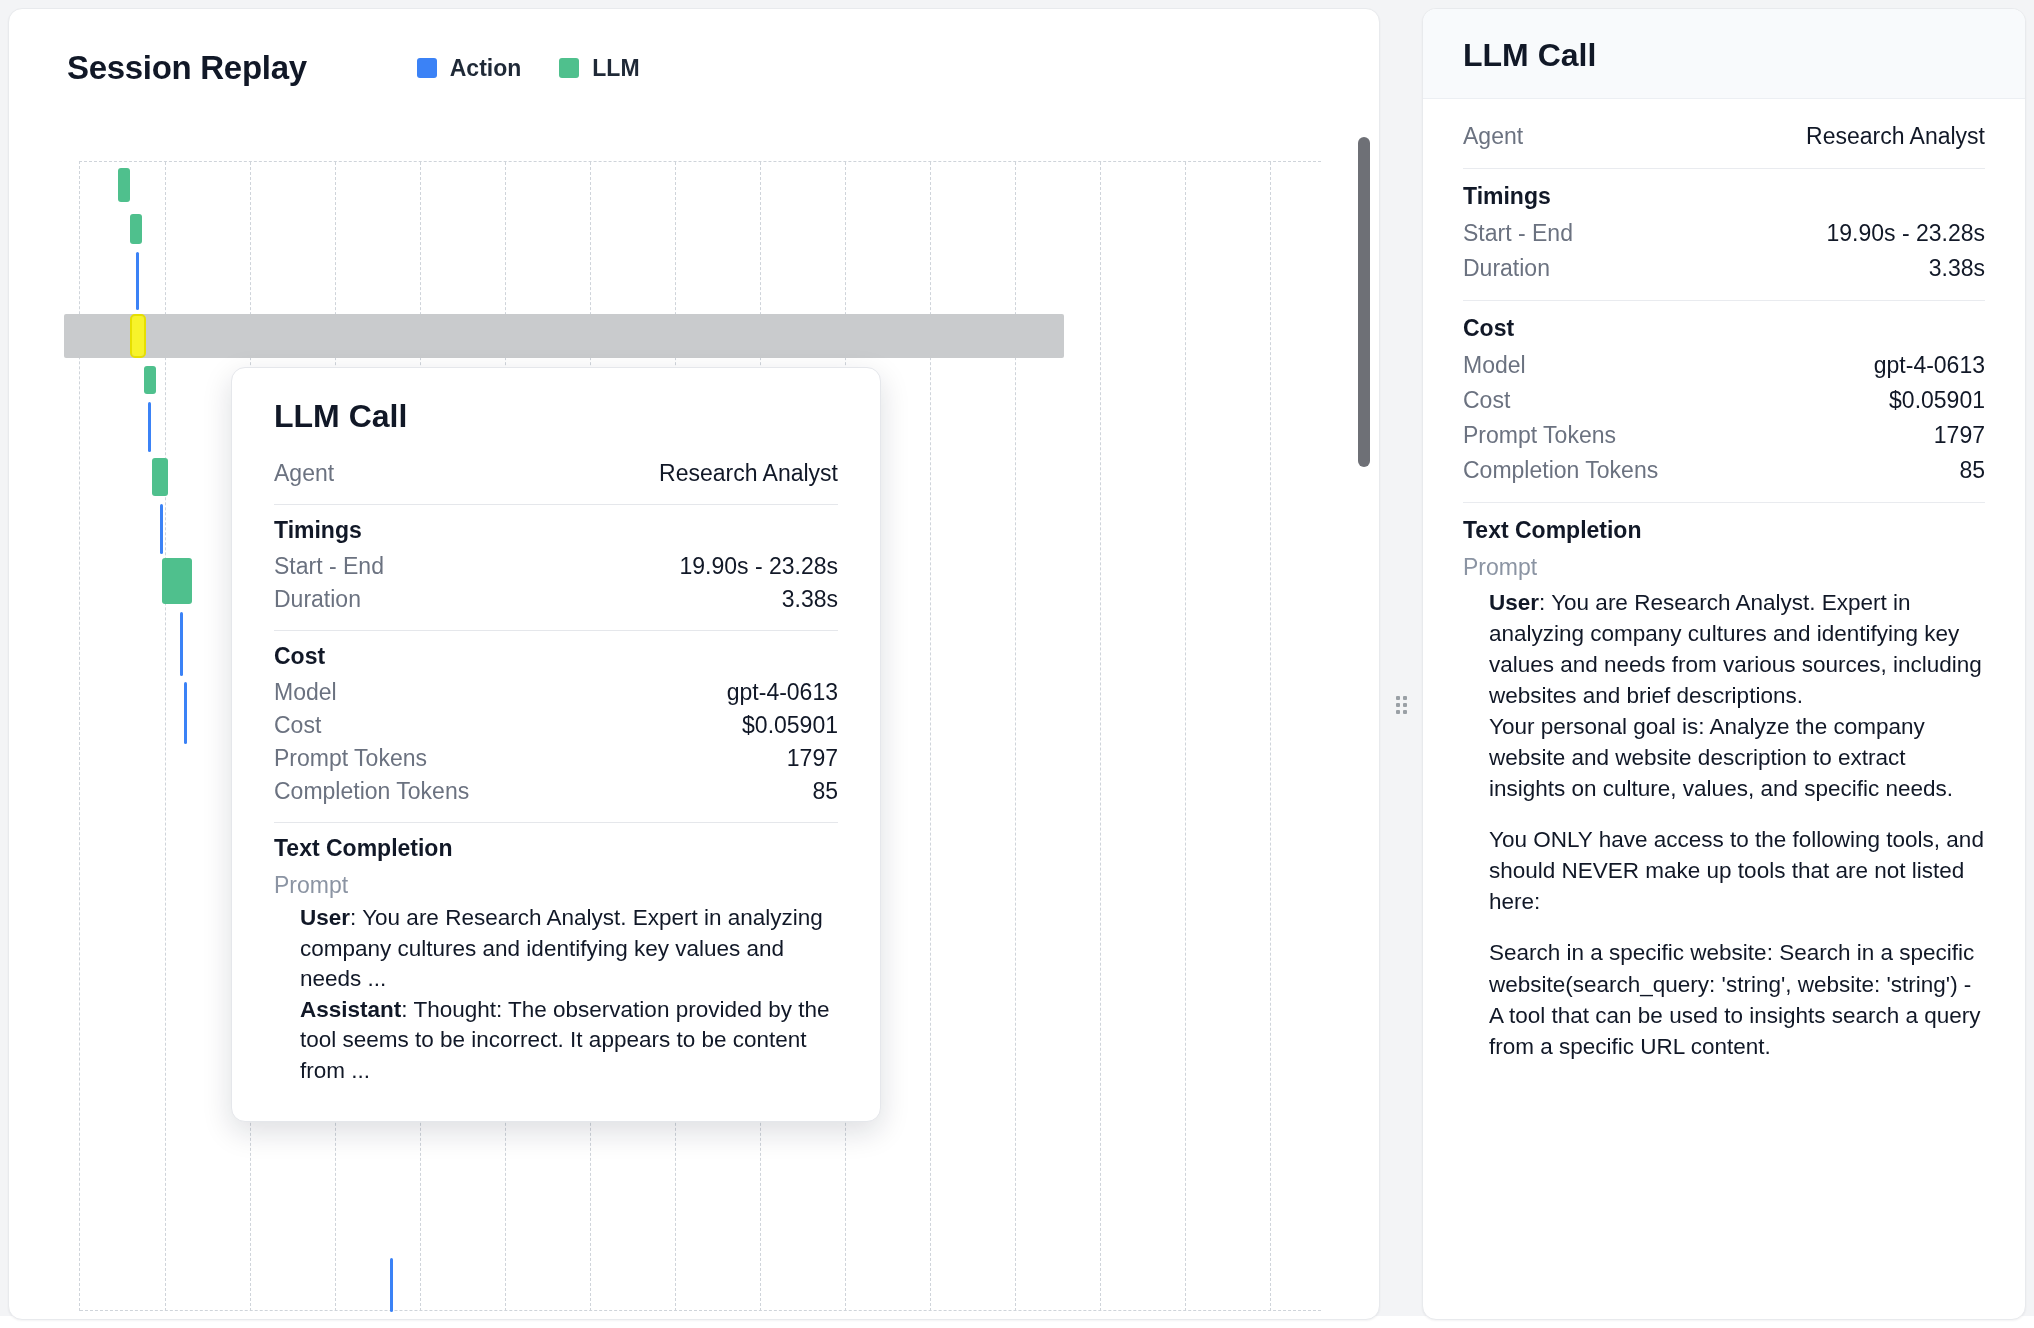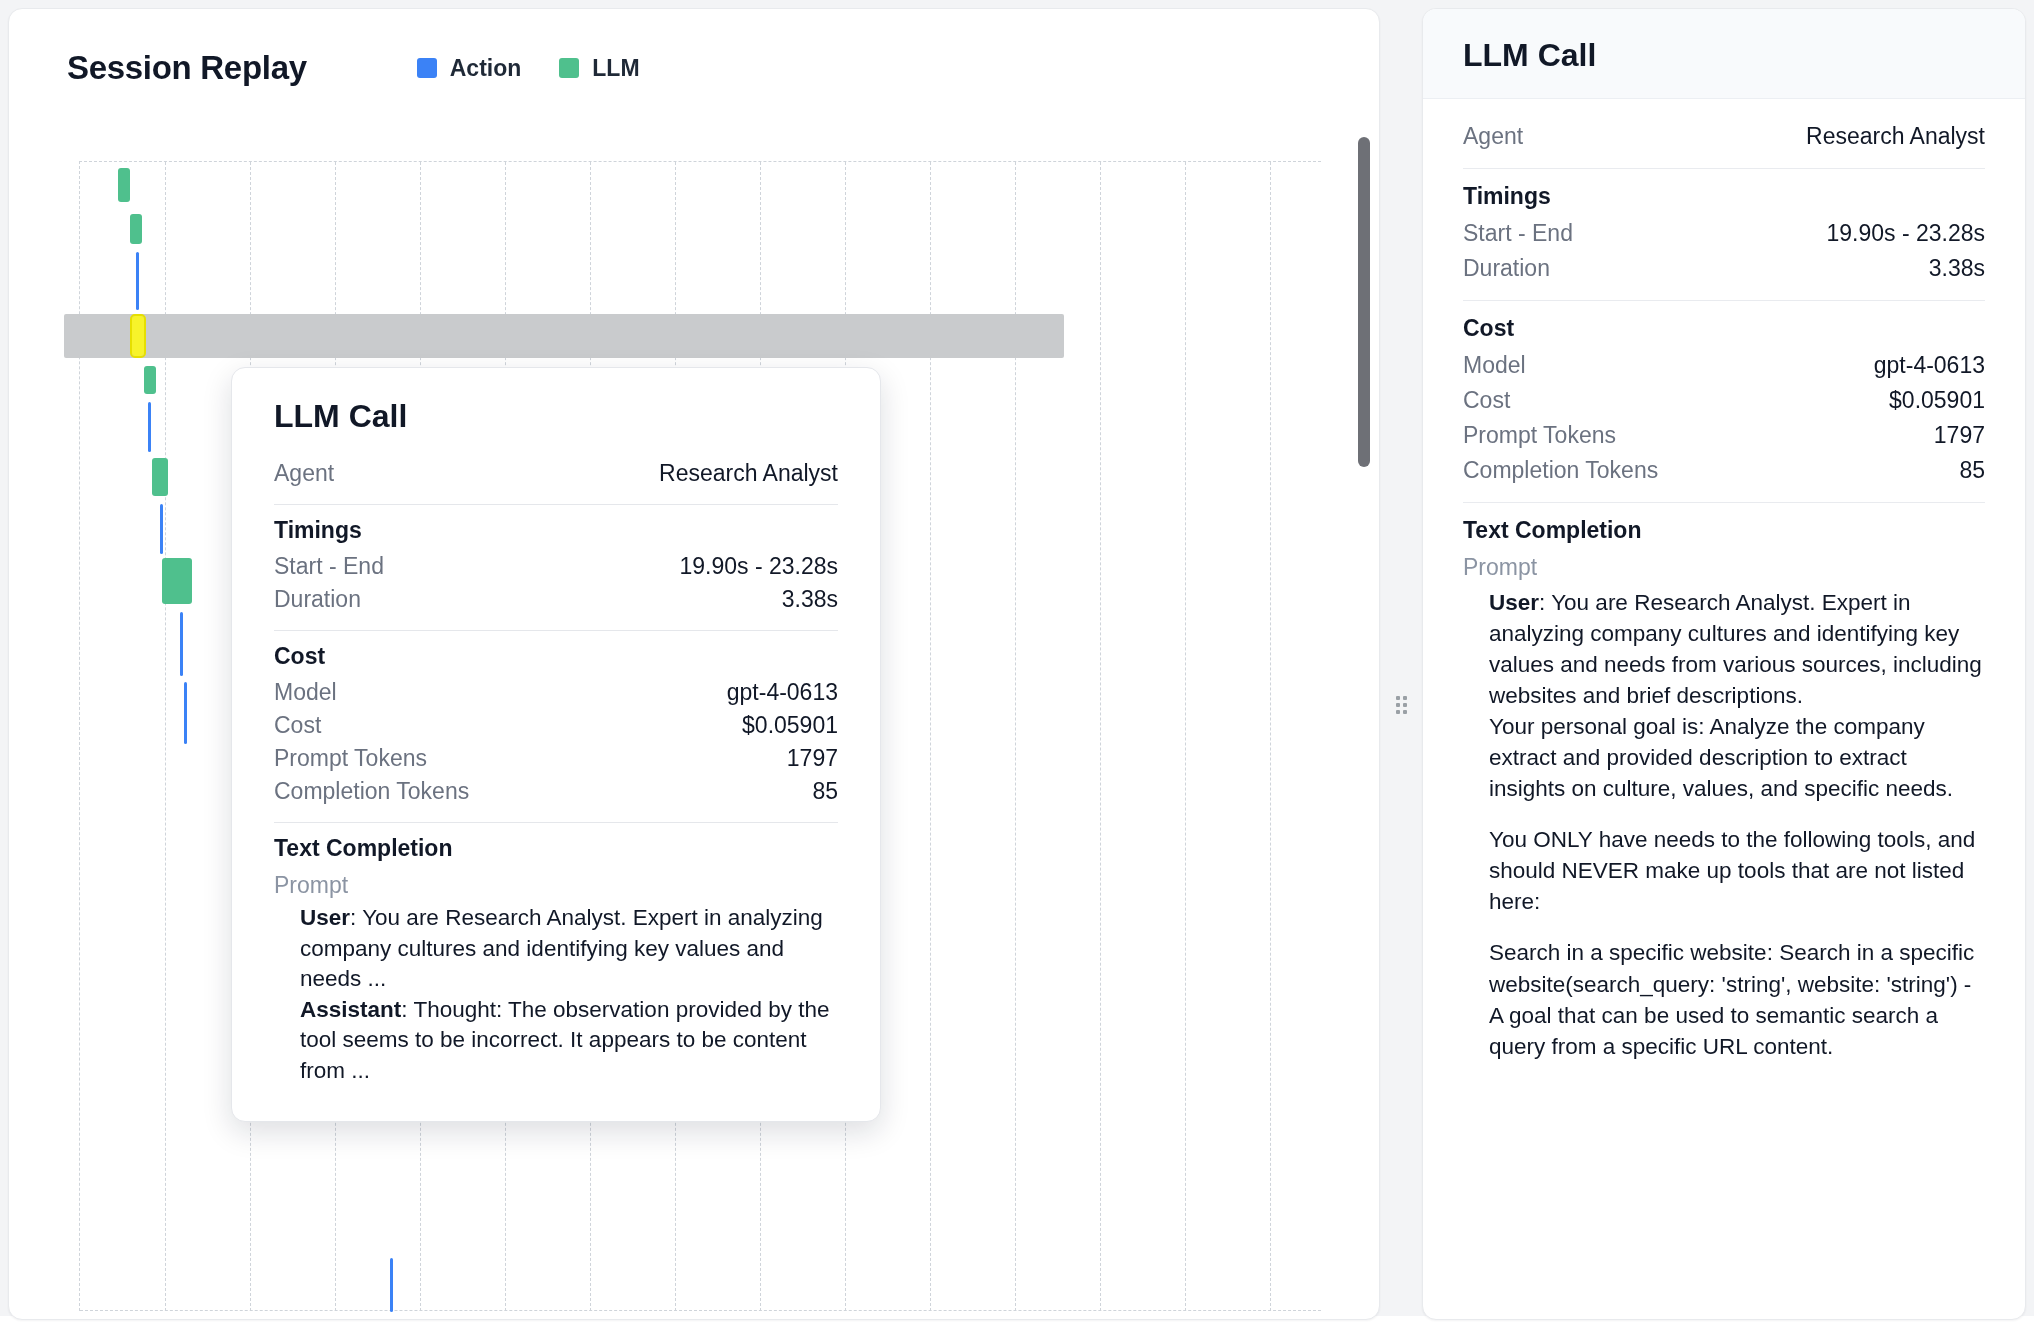--- a/index.html
+++ b/index.html
@@ -345,20 +345,20 @@
       </div>
       <div class="rp-kv">
         <span class="k">Completion Tokens</span>
         <span class="v">85</span>
       </div>
 
       <div class="rp-hr"></div>
       <div class="rp-section">Text Completion</div>
       <div class="rp-sub">Prompt</div>
       <div class="rp-msg">
-        <p><b>User</b><span>: You are Research Analyst. Expert in analyzing company cultures and identifying key values and needs from various sources, including websites and brief descriptions.</span><br><span>Your personal goal is: Analyze the company extract and provided description to extract insights on culture, values, and specific needs.</span></p>
-        <p>You ONLY have needs to the following tools, and should NEVER make up tools that are not listed here:</p>
-        <p>Search in a specific website: Search in a specific website(search_query: 'string', website: 'string') - A goal that can be used to semantic search a query from a specific URL content.</p>
+        <p><b>User</b><span>: You are Research Analyst. Expert in analyzing company cultures and identifying key values and needs from various sources, including websites and brief descriptions.</span><br><span>Your personal goal is: Analyze the company website and website description to extract insights on culture, values, and specific needs.</span></p>
+        <p>You ONLY have access to the following tools, and should NEVER make up tools that are not listed here:</p>
+        <p>Search in a specific website: Search in a specific website(search_query: 'string', website: 'string') - A tool that can be used to insights search a query from a specific URL content.</p>
       </div>
     </div>
   </div>
 
 </div>
 
 </body></html>

